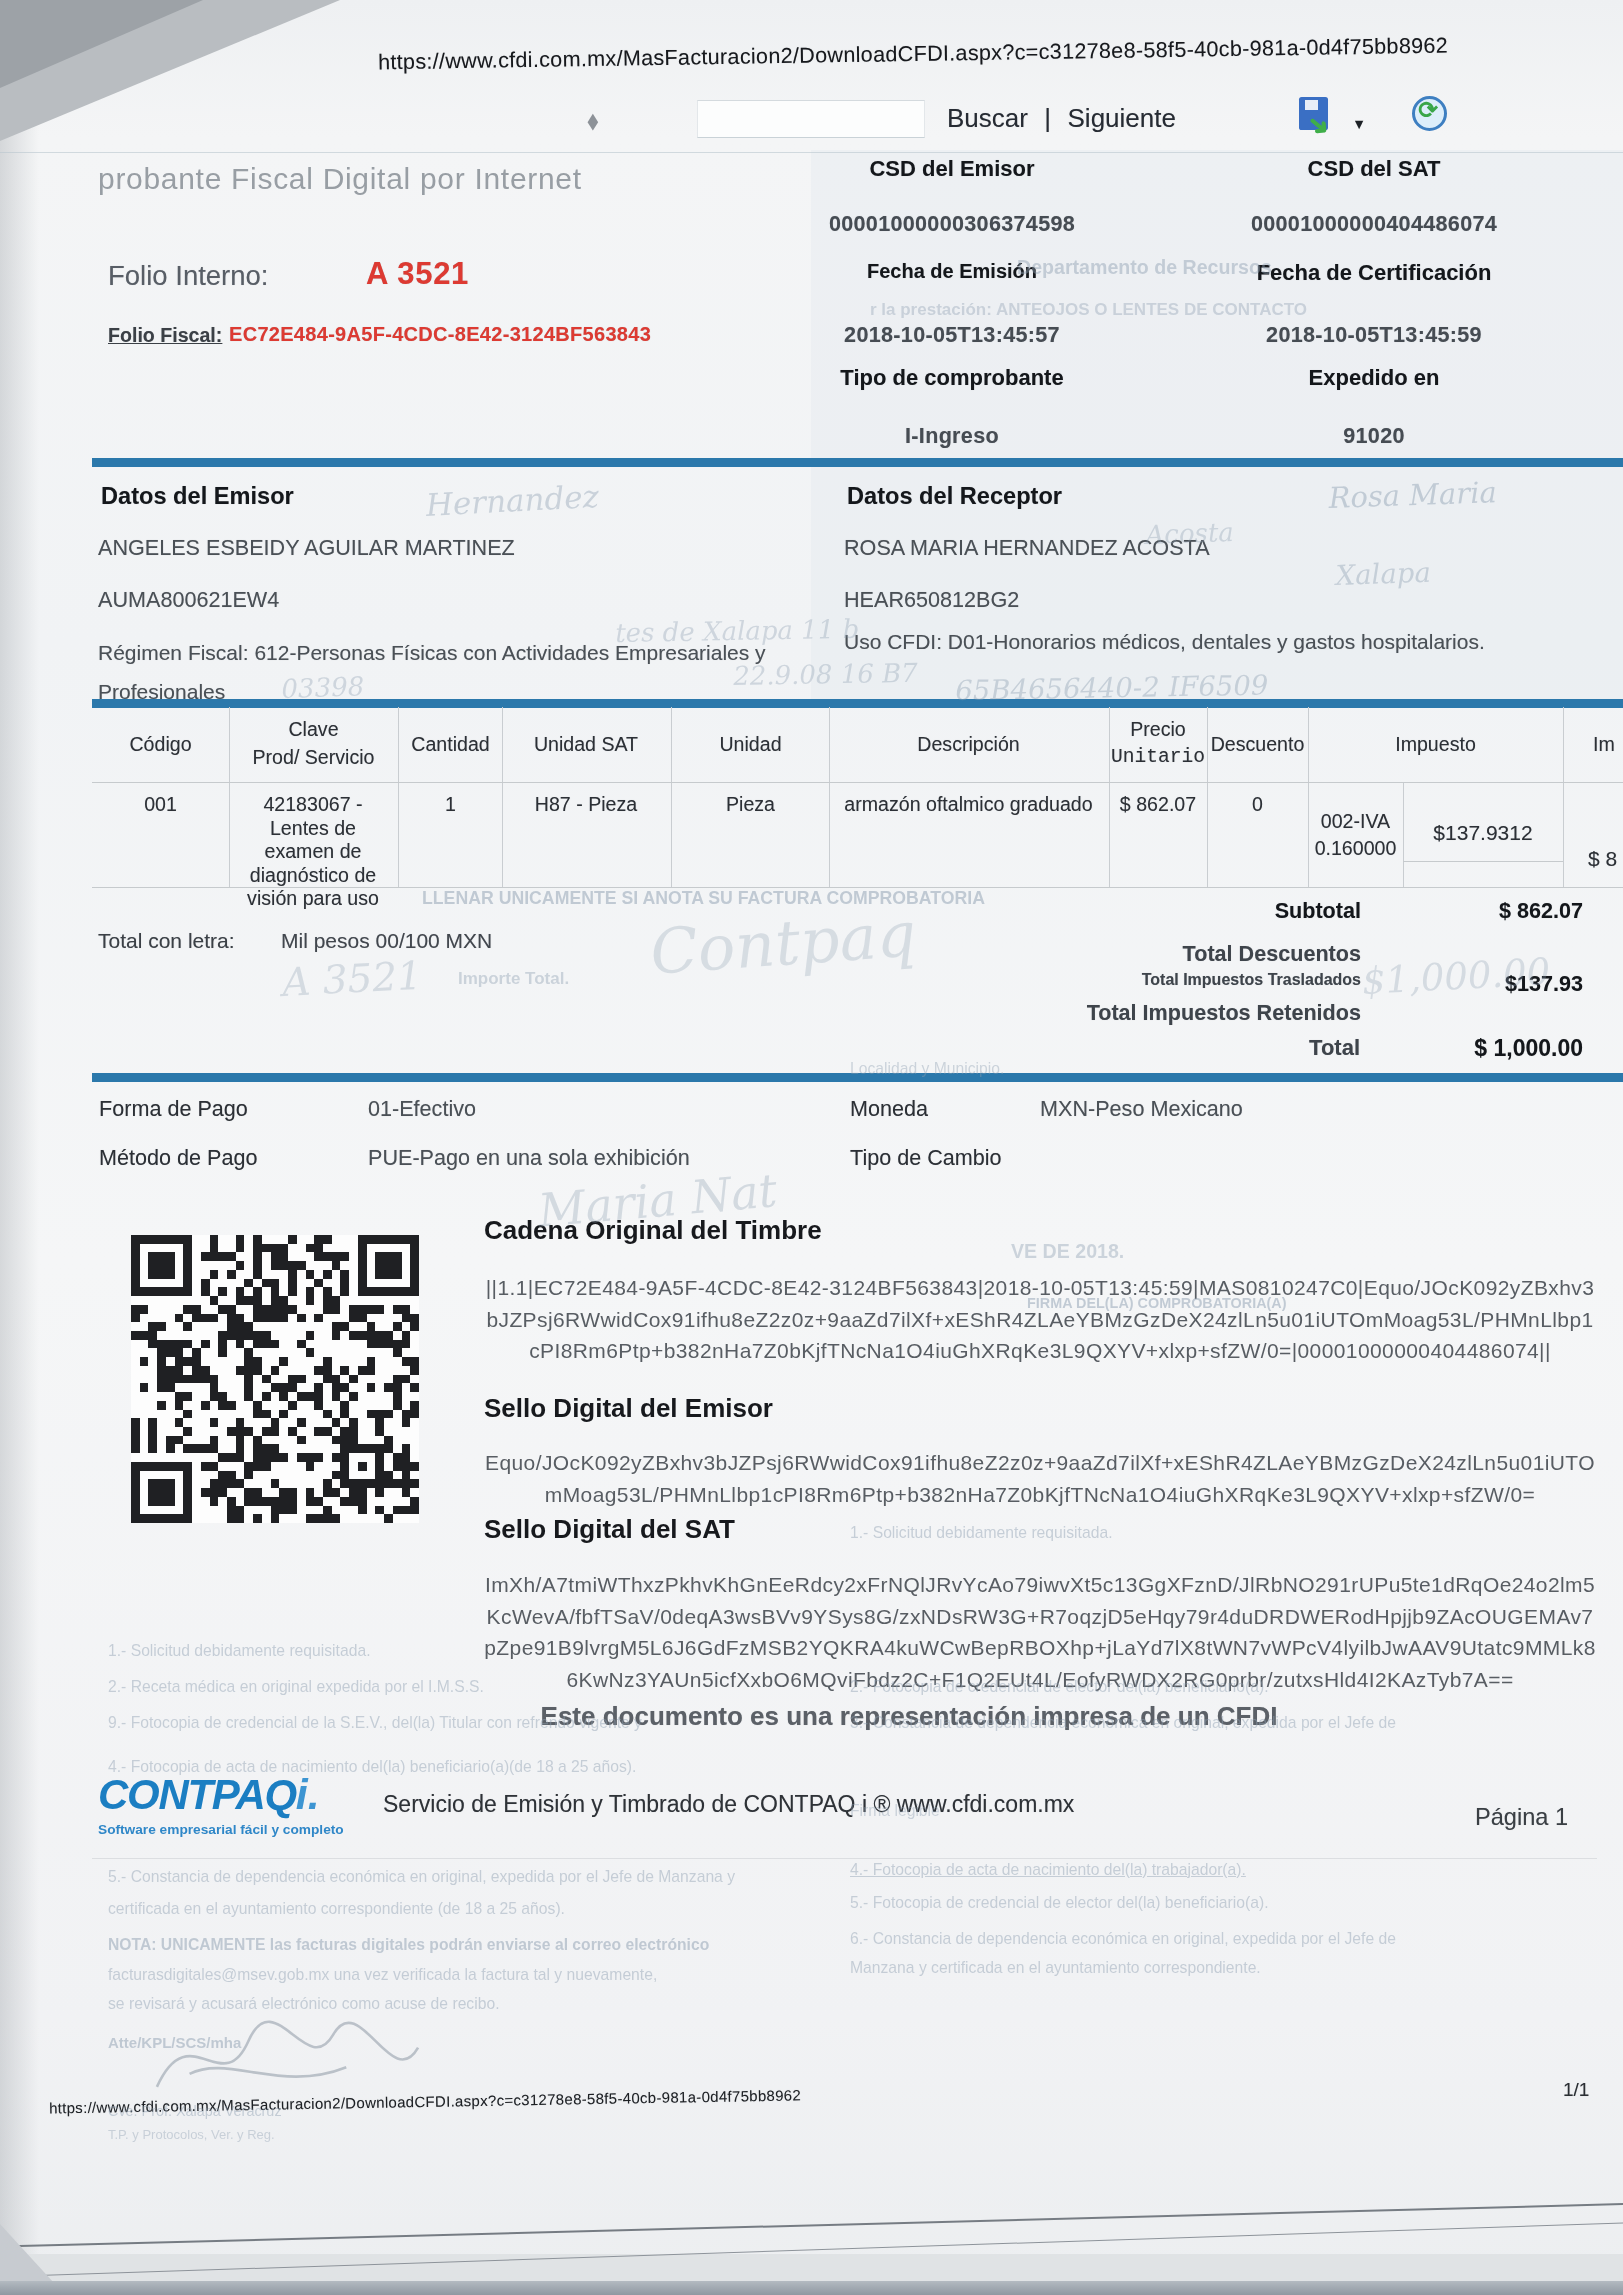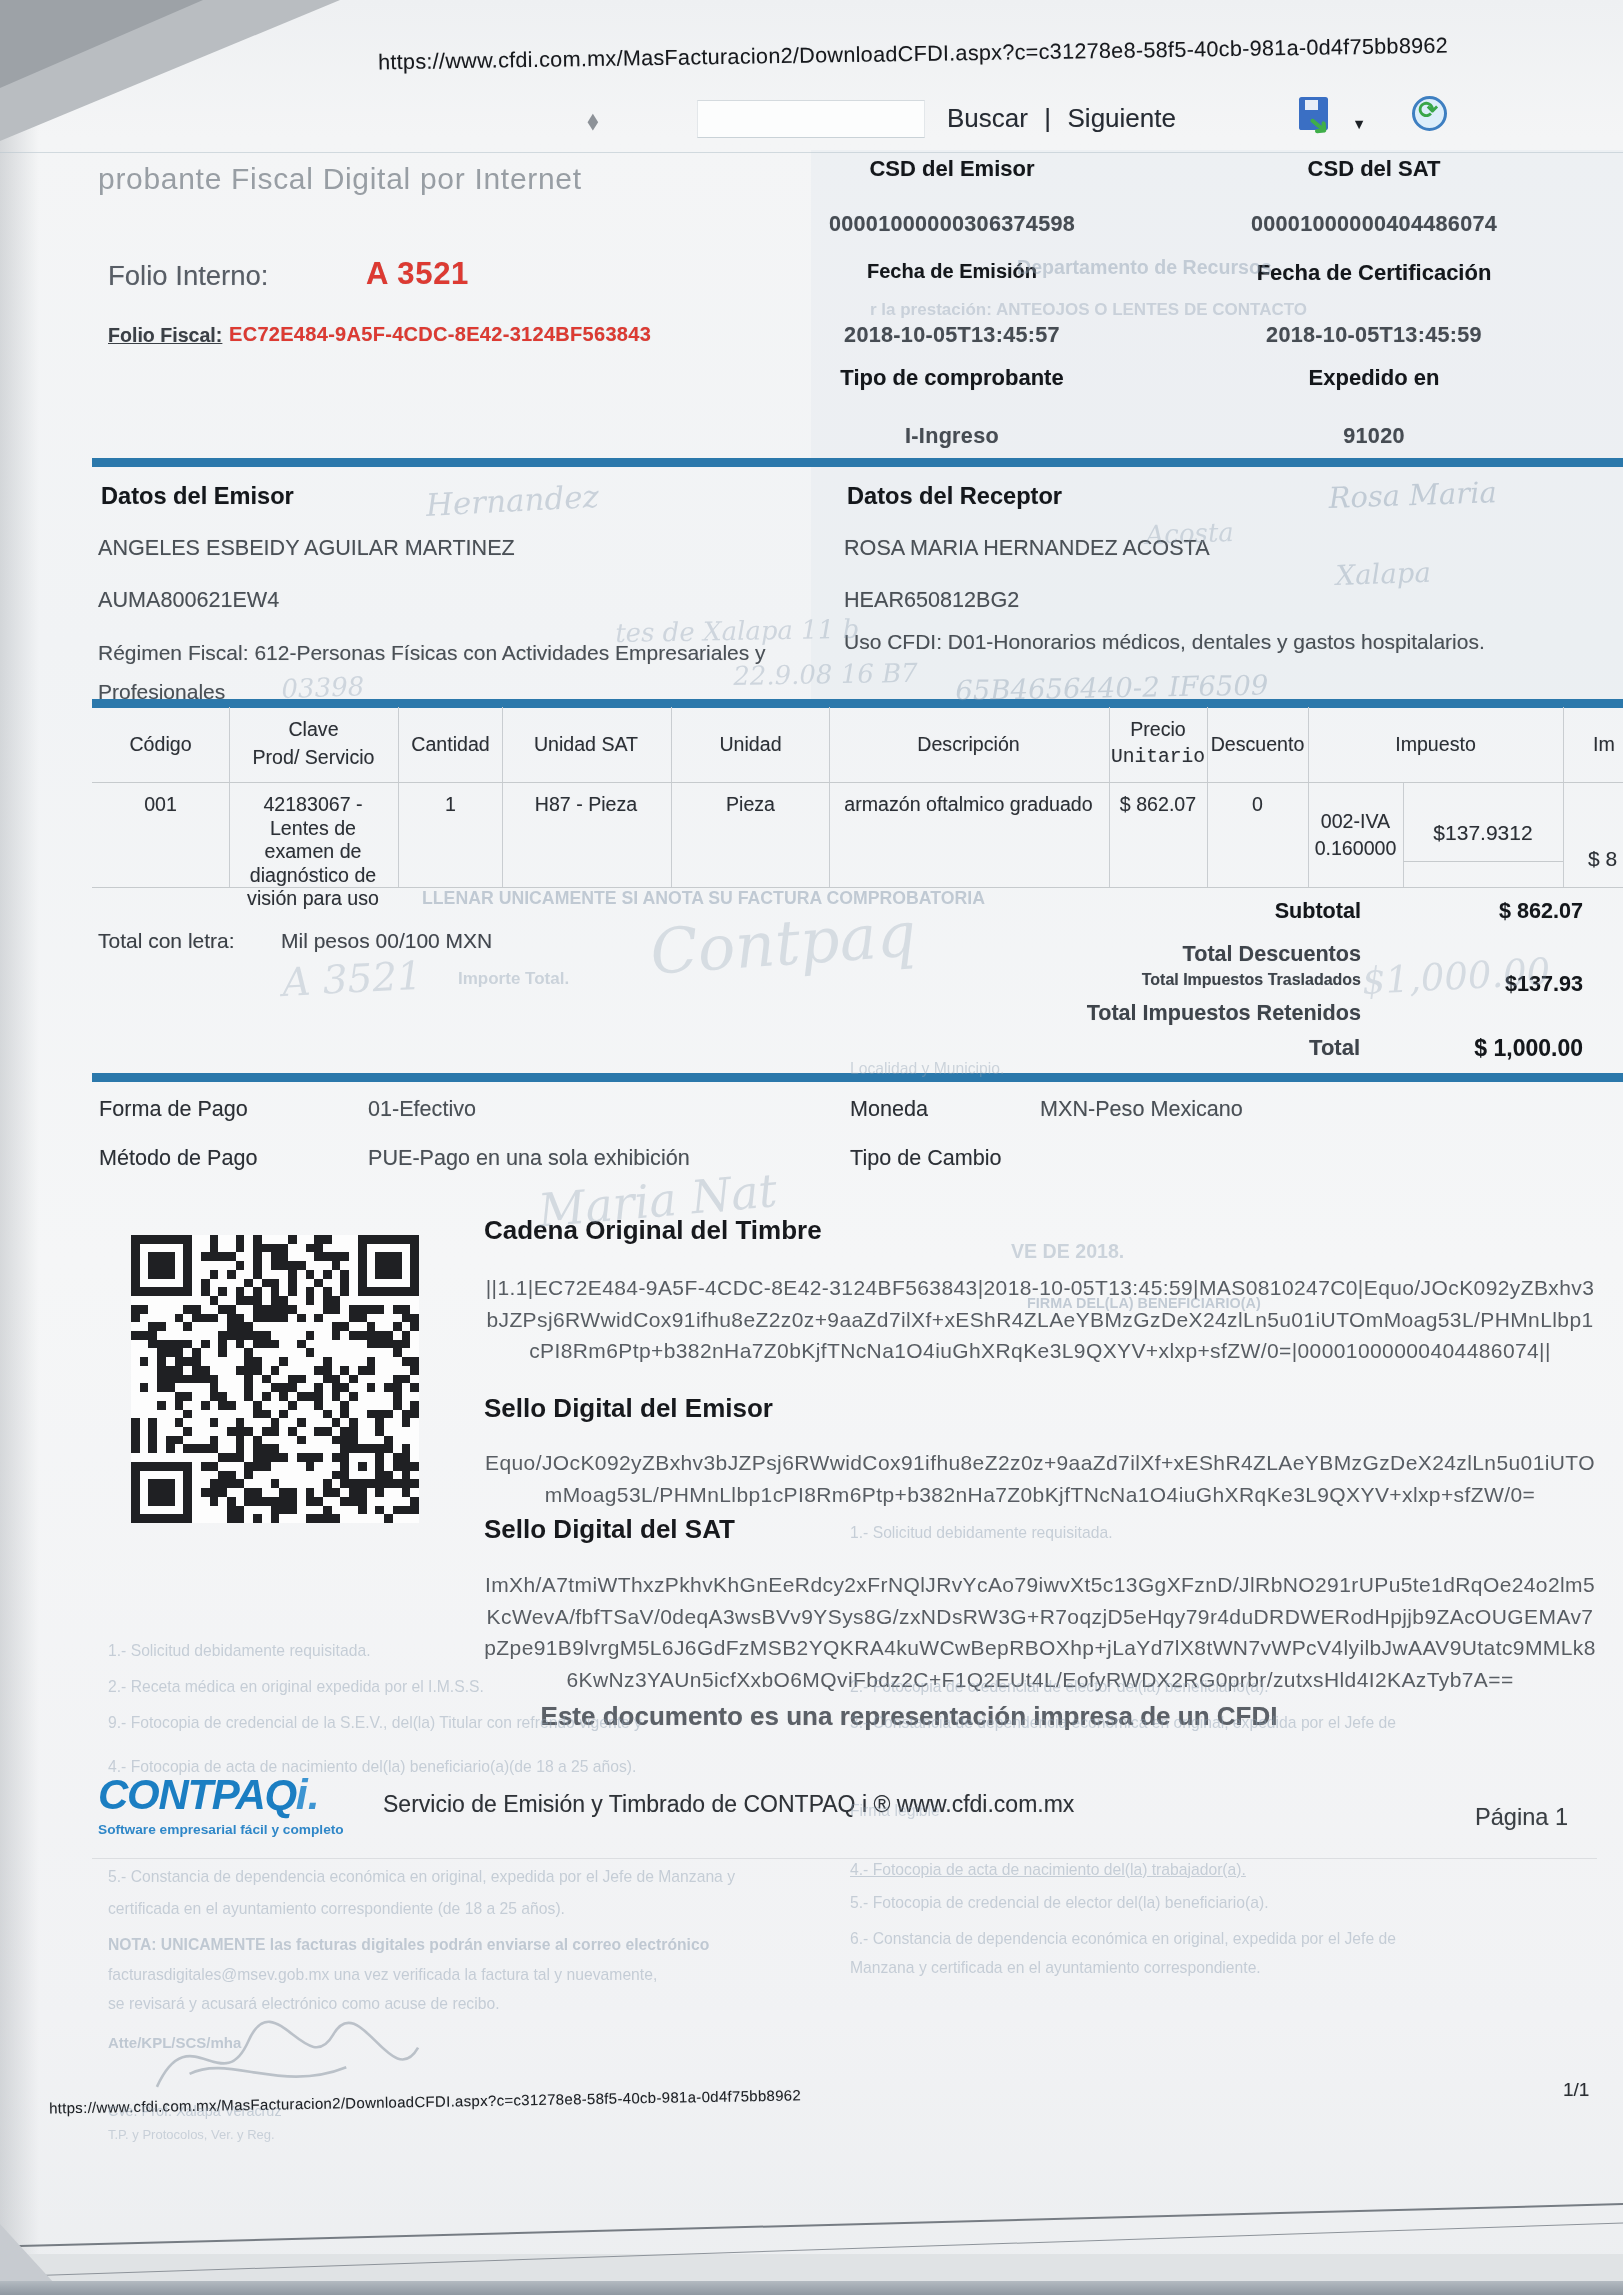--- a/index.html
+++ b/index.html
@@ -723,21 +723,21 @@
       <div class="artifact i" style="left: 281px; top: 674px; font-size: 26px; opacity: 0.35; transform: rotate(-2deg);">03398</div>
       <div class="artifact i" style="left: 955px; top: 674px; font-size: 27.5px; opacity: 0.4; transform: rotate(-1deg);">65B4656440-2 IF6509</div>
       <div class="artifact" style="left: 422px; top: 888px; font-size: 17.7px; opacity: 0.5; transform: rotate(0deg); font-weight: 700;">LLENAR UNICAMENTE SI ANOTA SU FACTURA COMPROBATORIA</div>
       <div class="artifact i" style="left: 648px; top: 916px; font-size: 62px; opacity: 0.28; transform: rotate(-4deg);">Contpaq</div>
       <div class="artifact i" style="left: 281px; top: 960px; font-size: 39px; opacity: 0.3; transform: rotate(-3deg);">A 3521</div>
       <div class="artifact" style="left: 458px; top: 969px; font-size: 17px; opacity: 0.4; transform: rotate(0deg); font-weight: 700;">Importe Total.</div>
       <div class="artifact i" style="left: 1361px; top: 960px; font-size: 37px; opacity: 0.3; transform: rotate(-3deg);">$1,000.00</div>
       <div class="artifact" style="left: 850px; top: 1060px; font-size: 15.7px; opacity: 0.4; transform: rotate(0deg);">Localidad y Municipio.</div>
       <div class="artifact i" style="left: 536px; top: 1184px; font-size: 46px; opacity: 0.32; transform: rotate(-5deg);">Maria Nat</div>
       <div class="artifact" style="left: 1011px; top: 1240px; font-size: 19.6px; opacity: 0.4; transform: rotate(0deg); font-weight: 700;">VE DE 2018.</div>
-      <div class="artifact" style="left: 1027px; top: 1295px; font-size: 14.4px; opacity: 0.5; transform: rotate(0deg); font-weight: 700;">FIRMA DEL(LA) BENEFICIARIO(A)</div>
+      <div class="artifact" style="left: 1027px; top: 1295px; font-size: 14.4px; opacity: 0.5; transform: rotate(0deg); font-weight: 700;">FIRMA DEL(LA) COMPROBATORIA(A)</div>
       <div class="artifact" style="left: 850px; top: 1524px; font-size: 15.7px; opacity: 0.45; transform: rotate(0deg);">1.- Solicitud debidamente requisitada.</div>
       <div class="artifact" style="left: 850px; top: 1678px; font-size: 15.7px; opacity: 0.45; transform: rotate(0deg);">2.- Fotocopia de credencial de elector del(la) beneficiario(a).</div>
       <div class="artifact" style="left: 850px; top: 1714px; font-size: 15.7px; opacity: 0.45; transform: rotate(0deg);">3.- Constancia de dependencia económica en original, expedida por el Jefe de</div>
       <div class="artifact" style="left: 850px; top: 1802px; font-size: 15.7px; opacity: 0.4; transform: rotate(0deg);">Firma legible</div>
       <div class="artifact" style="left: 108px; top: 1642px; font-size: 15.7px; opacity: 0.45; transform: rotate(0deg);">1.- Solicitud debidamente requisitada.</div>
       <div class="artifact" style="left: 108px; top: 1678px; font-size: 15.7px; opacity: 0.45; transform: rotate(0deg);">2.- Receta médica en original expedida por el I.M.S.S.</div>
       <div class="artifact" style="left: 108px; top: 1714px; font-size: 15.7px; opacity: 0.45; transform: rotate(0deg);">9.- Fotocopia de credencial de la S.E.V., del(la) Titular con refrendo vigente y</div>
       <div class="artifact" style="left: 108px; top: 1758px; font-size: 15.7px; opacity: 0.45; transform: rotate(0deg);">4.- Fotocopia de acta de nacimiento del(la) beneficiario(a)(de 18 a 25 años).</div>
       <div class="artifact" style="left: 108px; top: 1868px; font-size: 15.7px; opacity: 0.45; transform: rotate(0deg);">5.- Constancia de dependencia económica en original, expedida por el Jefe de Manzana y</div>
       <div class="artifact" style="left: 108px; top: 1900px; font-size: 15.7px; opacity: 0.45; transform: rotate(0deg);">certificada en el ayuntamiento correspondiente (de 18 a 25 años).</div>

